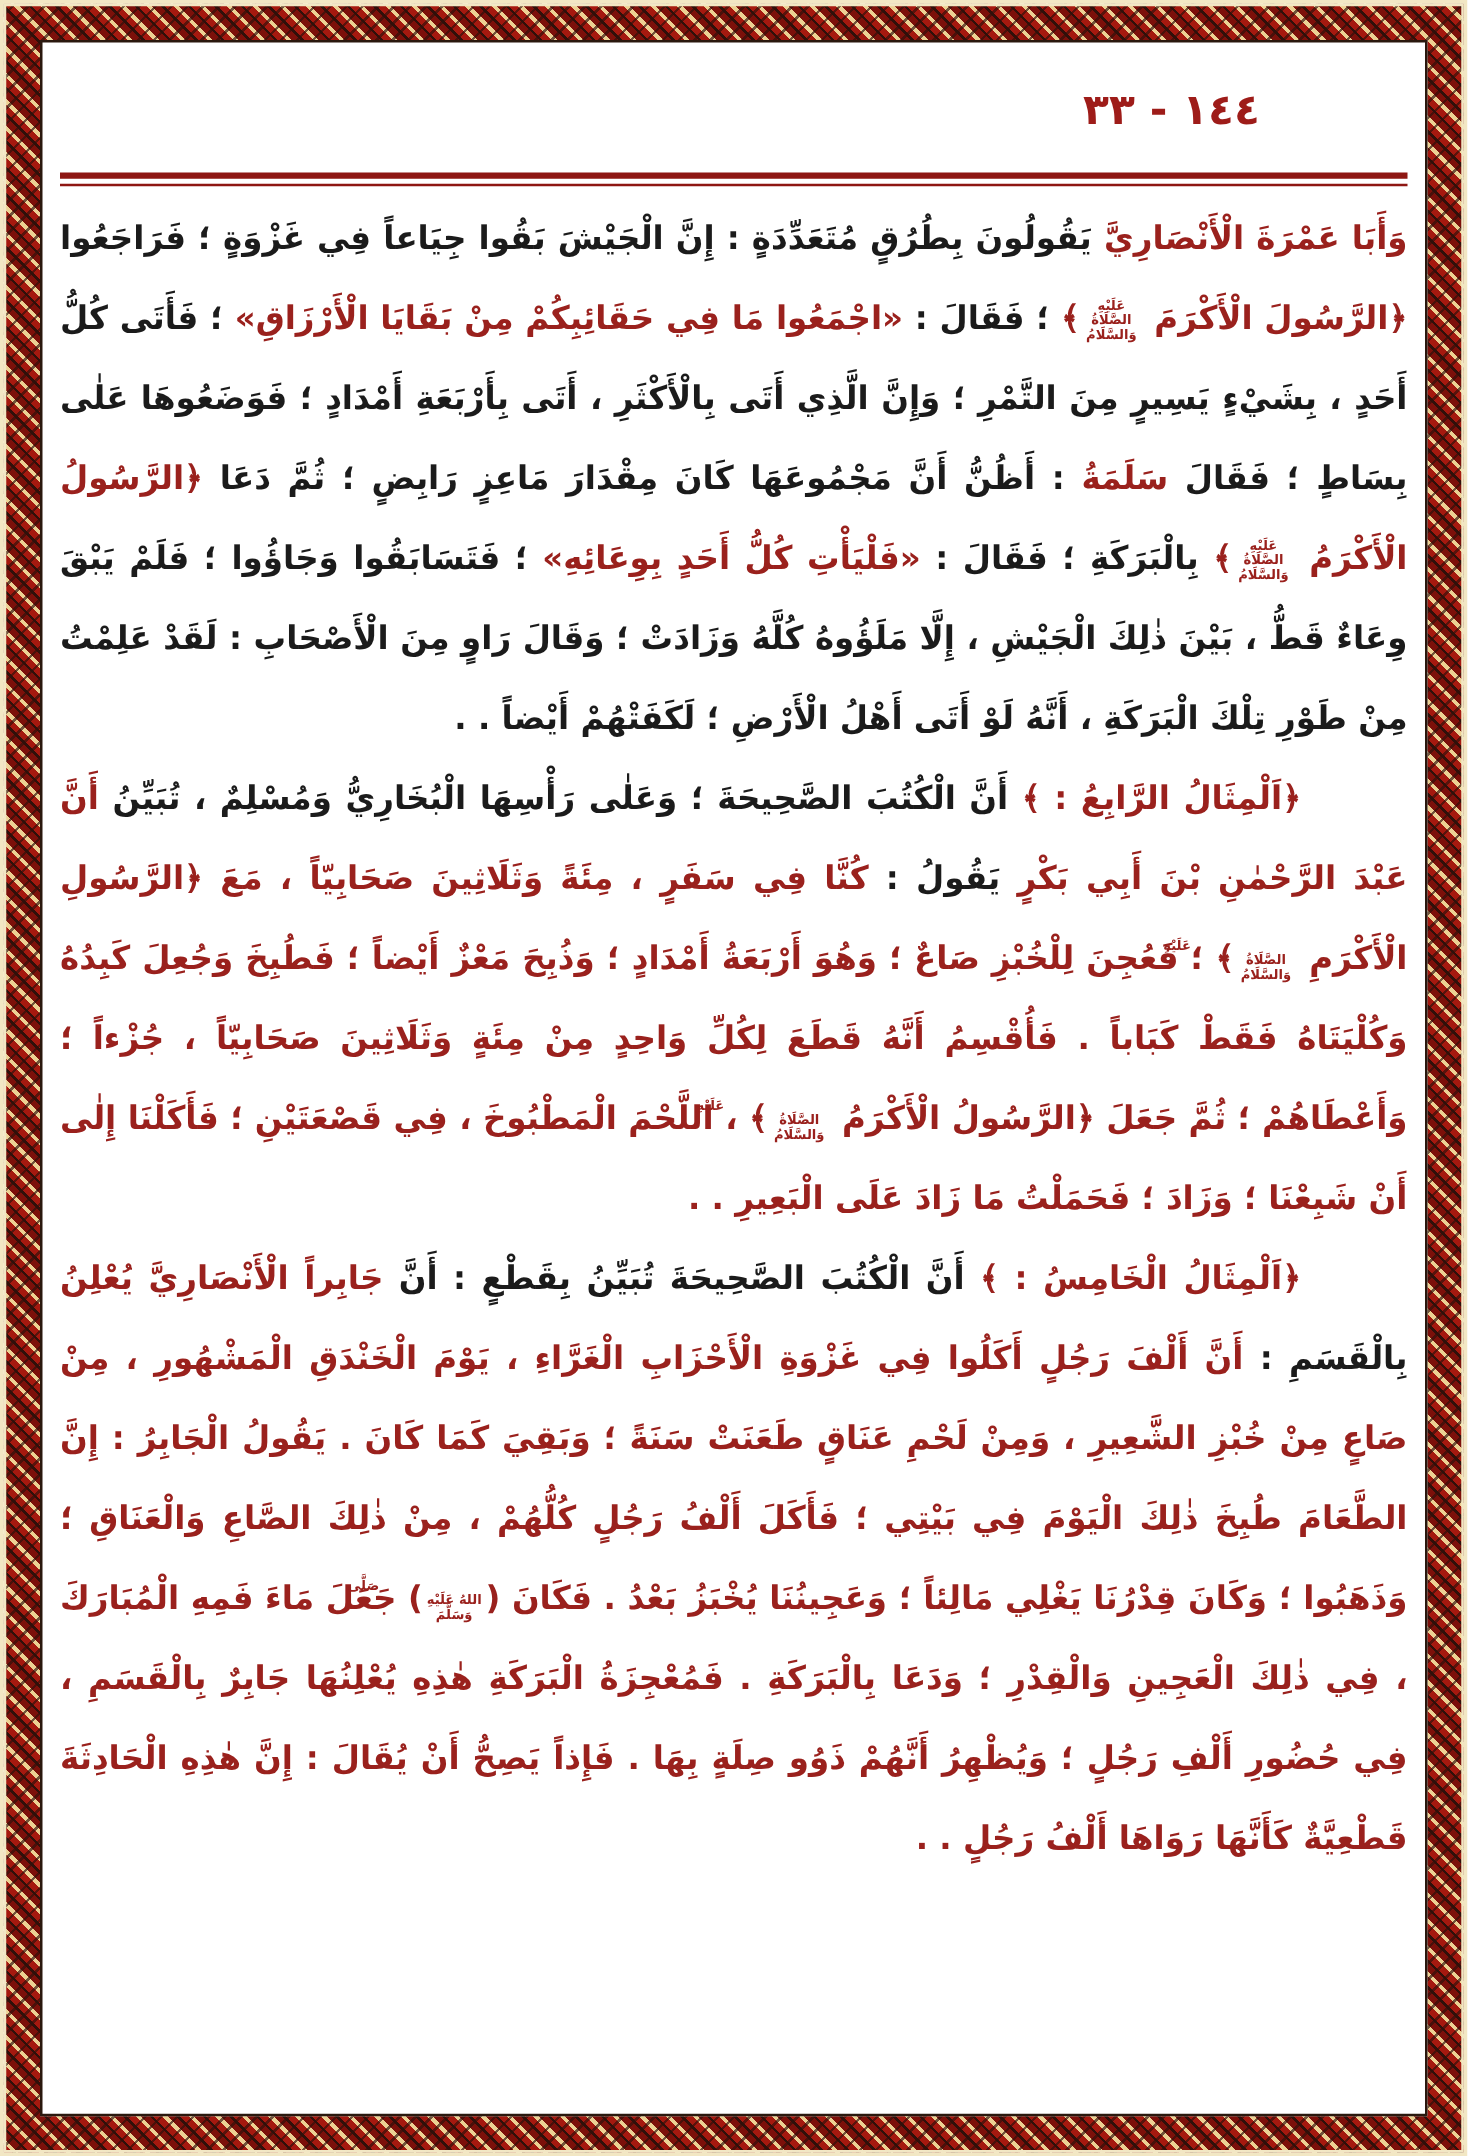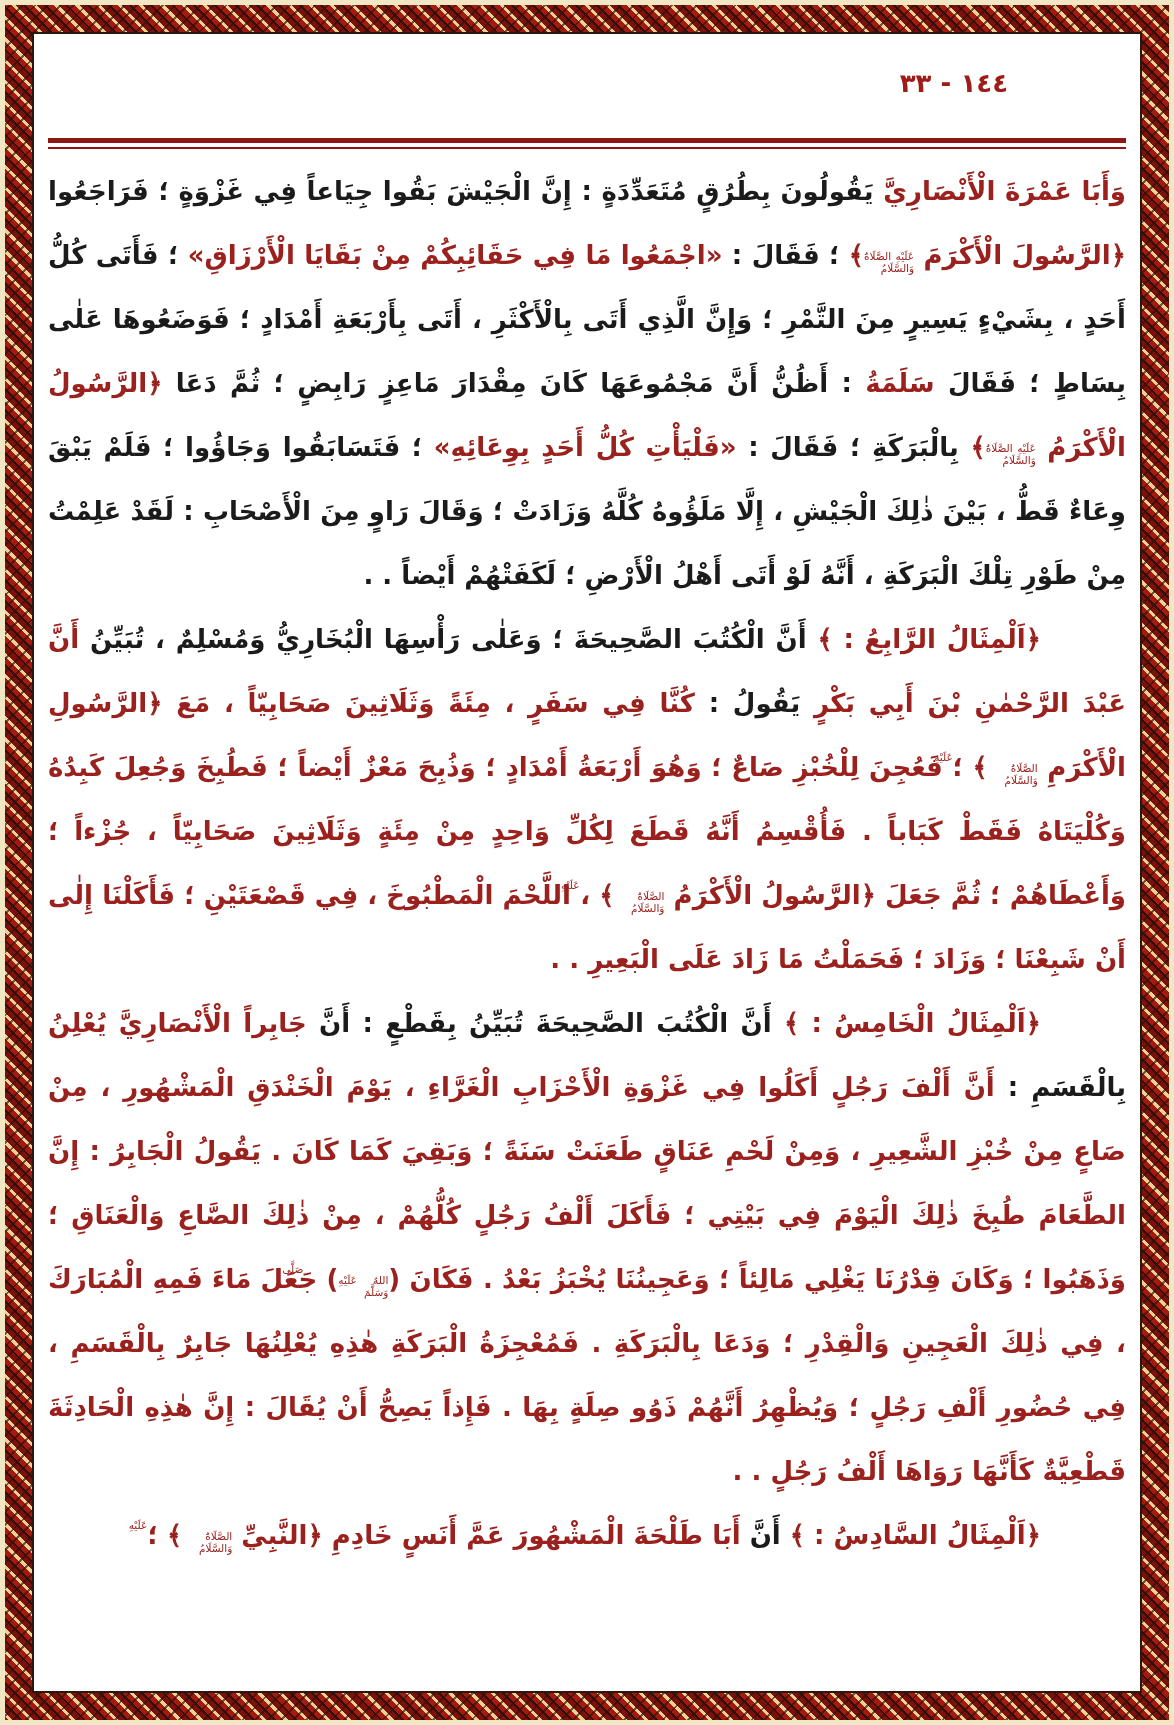--- a/index.html
+++ b/index.html
@@ -28,21 +28,21 @@
   }
   .header { position: relative; height: 66px; direction: rtl; }
   .header .title {
     position: absolute; left: 0; right: 0; top: 0;
     text-align: center;
     font-size: 34px; font-weight: 700;
     color: var(--title-red);
   }
   .header .page-number {
     position: absolute; right: 118px; top: 4px;
-    font-size: 26px; font-weight: 700;
+    font-size: 34px; font-weight: 700;
     color: var(--title-red);
     letter-spacing: 2px;
   }
   .rule {
     height: 4px;
     border-top: 5px solid var(--rule-red);
     border-bottom: 2px solid var(--rule-red);
     margin-top: 8px;
   }
   .body-text { margin-top: 10px; direction: rtl; }
@@ -55,34 +55,34 @@
     color: var(--text-black);
   }
   p.para.indent { text-indent: 85px; }
   .red { color: var(--text-red); }
   .black { color: var(--text-black); }
   .seal {
     display: inline-block;
     width: 50px;
     font-size: 10.5px;
     line-height: 1.12;
+    text-align: center;
     vertical-align: -8px;
     white-space: normal;
-    font-weight: 400;
+    font-weight: 700;
   }
 </style>
 </head>
 <body>
 
 <div class="frame">
   <div class="page">
     <div class="header">
       <div class="page-number">١٤٤ - ٣٣</div>
     </div>
     <div class="rule"></div>
     <div class="body-text">
         <p class="para"><span class="red">وَأَبَا عَمْرَةَ الْأَنْصَارِيَّ</span><span class="black"> يَقُولُونَ بِطُرُقٍ مُتَعَدِّدَةٍ : إِنَّ الْجَيْشَ بَقُوا جِيَاعاً فِي غَزْوَةٍ ؛ فَرَاجَعُوا </span><span class="red">﴿الرَّسُولَ الْأَكْرَمَ </span><span class="seal red">عَلَيْهِ الصَّلَاةُ وَالسَّلَامُ</span><span class="red">﴾</span><span class="black"> ؛ فَقَالَ : </span><span class="red">«اجْمَعُوا مَا فِي حَقَائِبِكُمْ مِنْ بَقَايَا الْأَرْزَاقِ»</span><span class="black"> ؛ فَأَتَى كُلُّ أَحَدٍ ، بِشَيْءٍ يَسِيرٍ مِنَ التَّمْرِ ؛ وَإِنَّ الَّذِي أَتَى بِالْأَكْثَرِ ، أَتَى بِأَرْبَعَةِ أَمْدَادٍ ؛ فَوَضَعُوهَا عَلٰى بِسَاطٍ ؛ فَقَالَ </span><span class="red">سَلَمَةُ</span><span class="black"> : أَظُنُّ أَنَّ مَجْمُوعَهَا كَانَ مِقْدَارَ مَاعِزٍ رَابِضٍ ؛ ثُمَّ دَعَا </span><span class="red">﴿الرَّسُولُ الْأَكْرَمُ </span><span class="seal red">عَلَيْهِ الصَّلَاةُ وَالسَّلَامُ</span><span class="red">﴾</span><span class="black"> بِالْبَرَكَةِ ؛ فَقَالَ : </span><span class="red">«فَلْيَأْتِ كُلُّ أَحَدٍ بِوِعَائِهِ»</span><span class="black"> ؛ فَتَسَابَقُوا وَجَاؤُوا ؛ فَلَمْ يَبْقَ وِعَاءٌ قَطُّ ، بَيْنَ ذٰلِكَ الْجَيْشِ ، إِلَّا مَلَؤُوهُ كُلَّهُ وَزَادَتْ ؛ وَقَالَ رَاوٍ مِنَ الْأَصْحَابِ : لَقَدْ عَلِمْتُ مِنْ طَوْرِ تِلْكَ الْبَرَكَةِ ، أَنَّهُ لَوْ أَتَى أَهْلُ الْأَرْضِ ؛ لَكَفَتْهُمْ أَيْضاً . .</span></p>
         <p class="para indent"><span class="red">﴿اَلْمِثَالُ الرَّابِعُ : ﴾</span><span class="black"> أَنَّ الْكُتُبَ الصَّحِيحَةَ ؛ وَعَلٰى رَأْسِهَا الْبُخَارِيُّ وَمُسْلِمٌ ، تُبَيِّنُ </span><span class="red">أَنَّ عَبْدَ الرَّحْمٰنِ بْنَ أَبِي بَكْرٍ </span><span class="black">يَقُولُ : </span><span class="red">كُنَّا فِي سَفَرٍ ، مِئَةً وَثَلَاثِينَ صَحَابِيّاً ، مَعَ ﴿الرَّسُولِ الْأَكْرَمِ </span><span class="seal red">عَلَيْهِ الصَّلَاةُ وَالسَّلَامُ</span><span class="red">﴾ ؛ فَعُجِنَ لِلْخُبْزِ صَاعٌ ؛ وَهُوَ أَرْبَعَةُ أَمْدَادٍ ؛ وَذُبِحَ مَعْزٌ أَيْضاً ؛ فَطُبِخَ وَجُعِلَ كَبِدُهُ وَكُلْيَتَاهُ فَقَطْ كَبَاباً . فَأُقْسِمُ أَنَّهُ قَطَعَ لِكُلِّ وَاحِدٍ مِنْ مِئَةٍ وَثَلَاثِينَ صَحَابِيّاً ، جُزْءاً ؛ وَأَعْطَاهُمْ ؛ ثُمَّ جَعَلَ ﴿الرَّسُولُ الْأَكْرَمُ </span><span class="seal red">عَلَيْهِ الصَّلَاةُ وَالسَّلَامُ</span><span class="red">﴾ ، اللَّحْمَ الْمَطْبُوخَ ، فِي قَصْعَتَيْنِ ؛ فَأَكَلْنَا إِلٰى أَنْ شَبِعْنَا ؛ وَزَادَ ؛ فَحَمَلْتُ مَا زَادَ عَلَى الْبَعِيرِ . .</span></p>
         <p class="para indent"><span class="red">﴿اَلْمِثَالُ الْخَامِسُ : ﴾</span><span class="black"> أَنَّ الْكُتُبَ الصَّحِيحَةَ تُبَيِّنُ بِقَطْعٍ : أَنَّ </span><span class="red">جَابِراً الْأَنْصَارِيَّ يُعْلِنُ </span><span class="black">بِالْقَسَمِ : </span><span class="red">أَنَّ أَلْفَ رَجُلٍ أَكَلُوا فِي غَزْوَةِ الْأَحْزَابِ الْغَرَّاءِ ، يَوْمَ الْخَنْدَقِ الْمَشْهُورِ ، مِنْ صَاعٍ مِنْ خُبْزِ الشَّعِيرِ ، وَمِنْ لَحْمِ عَنَاقٍ طَعَنَتْ سَنَةً ؛ وَبَقِيَ كَمَا كَانَ . يَقُولُ الْجَابِرُ : إِنَّ الطَّعَامَ طُبِخَ ذٰلِكَ الْيَوْمَ فِي بَيْتِي ؛ فَأَكَلَ أَلْفُ رَجُلٍ كُلُّهُمْ ، مِنْ ذٰلِكَ الصَّاعِ وَالْعَنَاقِ ؛ وَذَهَبُوا ؛ وَكَانَ قِدْرُنَا يَغْلِي مَالِئاً ؛ وَعَجِينُنَا يُخْبَزُ بَعْدُ . فَكَانَ (</span><span class="seal red">صَلَّى اللهُ عَلَيْهِ وَسَلَّمَ</span><span class="red">) جَعَلَ مَاءَ فَمِهِ الْمُبَارَكَ ، فِي ذٰلِكَ الْعَجِينِ وَالْقِدْرِ ؛ وَدَعَا بِالْبَرَكَةِ . فَمُعْجِزَةُ الْبَرَكَةِ هٰذِهِ يُعْلِنُهَا جَابِرٌ بِالْقَسَمِ ، فِي حُضُورِ أَلْفِ رَجُلٍ ؛ وَيُظْهِرُ أَنَّهُمْ ذَوُو صِلَةٍ بِهَا . فَإِذاً يَصِحُّ أَنْ يُقَالَ : إِنَّ هٰذِهِ الْحَادِثَةَ قَطْعِيَّةٌ كَأَنَّهَا رَوَاهَا أَلْفُ رَجُلٍ . .</span></p>
-        <p class="para indent"><span class="red">﴿اَلْمِثَالُ السَّادِسُ : ﴾</span><span class="black"> أَنَّ </span><span class="red">أَبَا طَلْحَةَ الْمَشْهُورَ عَمَّ أَنَسٍ خَادِمِ ﴿النَّبِيِّ </span><span class="seal red">عَلَيْهِ الصَّلَاةُ وَالسَّلَامُ</span><span class="red">﴾ ؛</span></p>
       </div>
   </div>
 </div>
 
 </body></html>

